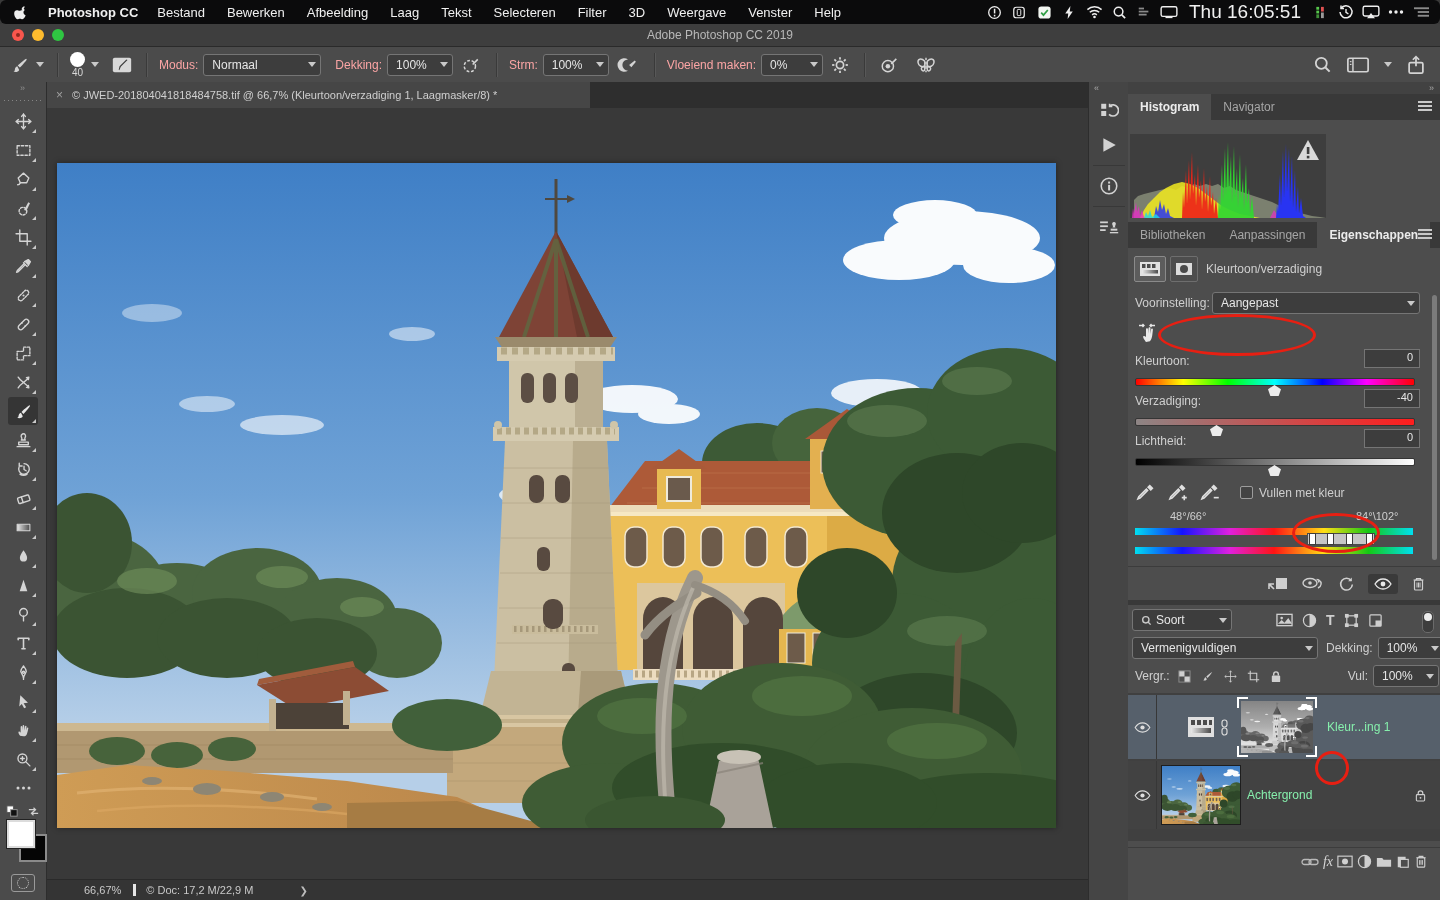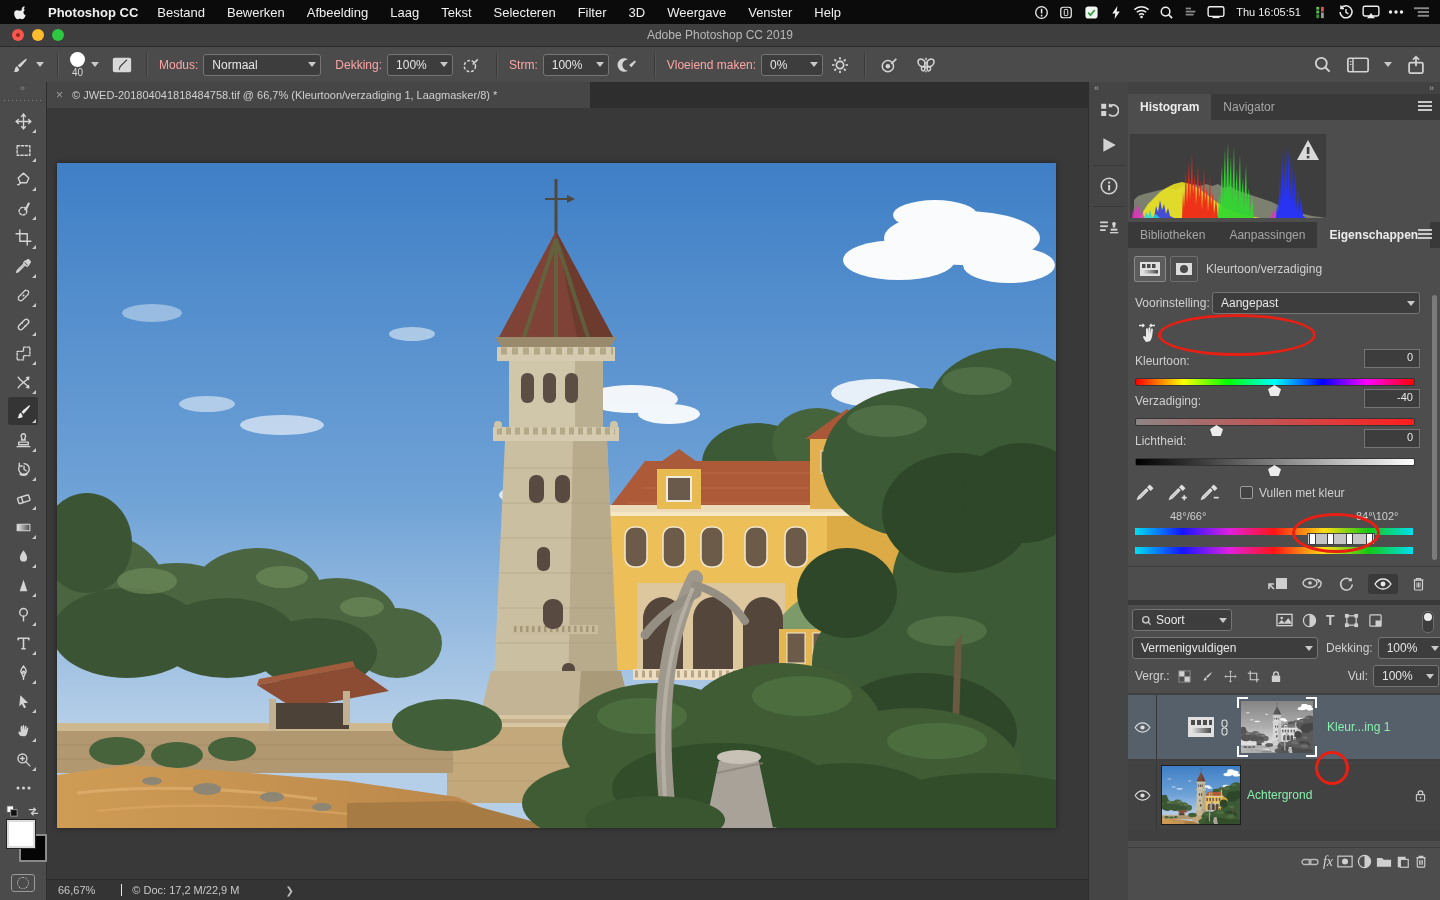--- a/index.html
+++ b/index.html
@@ -4,27 +4,27 @@
 <style>
   html,body{margin:0;padding:0;}
   body{width:1440px;height:900px;position:relative;background:#3a3a3a;
        font-family:"Liberation Sans",sans-serif;overflow:hidden;color:#d6d6d6;
        -webkit-font-smoothing:antialiased;}
   svg{display:block}
   .ico{display:inline-flex;align-items:center;justify-content:center;flex:0 0 auto;}
 
   
   #menubar{position:absolute;left:0;top:0;width:1440px;height:24px;background:#0b0b0c;
-           display:flex;align-items:center;gap:0;z-index:50;}
+           display:flex;align-items:center;gap:0;z-index:50;border-radius:6px;}
   #menubar .mitem{color:#f0f0f0;font-size:13px;padding:0 11px;white-space:nowrap;}
   #menubar .mitem.bold{font-weight:bold;padding-right:8px;}
   #menubar .apple{padding:0 10px 0 14px;}
   #mb-right{margin-left:auto;display:flex;align-items:center;gap:7px;padding-right:10px;}
   #mb-right .mico{width:18px;height:16px;display:inline-flex;align-items:center;justify-content:center;}
-  #mb-clock{color:#f0f0f0;font-size:11px;padding:0 4px;white-space:nowrap;}
+  #mb-clock{color:#f0f0f0;font-size:19px;padding:0 4px;white-space:nowrap;}
 
   
   #titlebar{position:absolute;left:0;top:24px;width:1440px;height:22px;background:#3e3e3e;
             border-bottom:1px solid #2a2a2a;display:flex;align-items:center;}
   .light{width:12px;height:12px;border-radius:50%;margin-left:8px;position:relative;}
   .light.r{background:#f9564d;margin-left:12px;}
   .light.r::after{content:"";position:absolute;left:4px;top:4px;width:4px;height:4px;border-radius:50%;background:#90281f;}
   .light.y{background:#febb2e;} .light.g{background:#2ec history;}
   .light.g{background:#2fc642;}
   #titlebar .title{position:absolute;left:0;right:0;text-align:center;color:#b8b8b8;font-size:12px;}
@@ -67,22 +67,22 @@
   
   #docarea{position:absolute;left:46px;top:82px;width:1042px;height:818px;background:#393939;}
   #tabbar{position:absolute;left:0;top:0;width:100%;height:26px;background:#2e2e2e;}
   .doctab{position:absolute;left:0;top:0;height:26px;width:524px;background:#464646;display:flex;
           align-items:center;padding:0 10px;font-size:11px;color:#cfcfcf;white-space:nowrap;overflow:hidden;}
   .doctab .close{color:#9f9f9f;margin-right:9px;font-size:12px;}
   #canvas{position:absolute;left:0;top:26px;width:100%;height:772px;background:#393939;overflow:hidden;}
   #photo{position:absolute;left:11px;top:55px;width:999px;height:665px;box-shadow:0 0 6px rgba(0,0,0,.4);}
   #statusbar{position:absolute;left:0;bottom:0;width:100%;height:20px;background:#343434;border-top:1px solid #2a2a2a;
              display:flex;align-items:center;font-size:11px;color:#c9c9c9;}
-  #statusbar .zoomtxt{padding:0 12px 0 12px;}
-  #statusbar .docinfo{padding:0 10px;border-left:1px solid #e5e5e5;margin-left:14px;}
+  #statusbar .zoomtxt{padding:0 12px 0 12px;margin-left:26px;}
+  #statusbar .docinfo{padding:0 10px;border-left:3px solid #e5e5e5;}
   #statusbar .chev{color:#bdbdbd;margin-left:36px;font-size:10px;}
 
   
   #dockstrip{position:absolute;left:1088px;top:82px;width:40px;height:818px;background:#454545;
              border-left:1px solid #2d2d2d;border-right:1px solid #2d2d2d;}
   #dockstrip .dhead{height:12px;color:#a8a8a8;font-size:9px;text-align:left;padding-left:5px;line-height:12px;}
   .dock-ico{width:40px;height:34px;display:flex;align-items:center;justify-content:center;}
   .dsep{height:1px;background:#383838;margin:3px 4px;}
 
   

